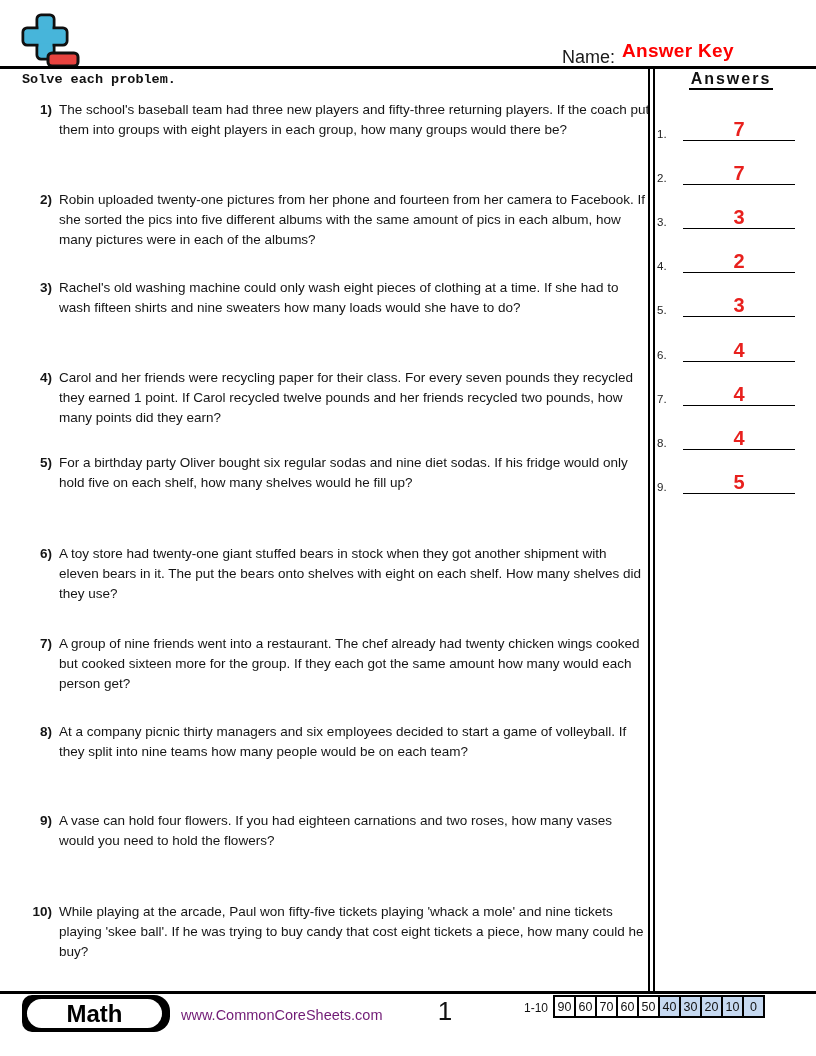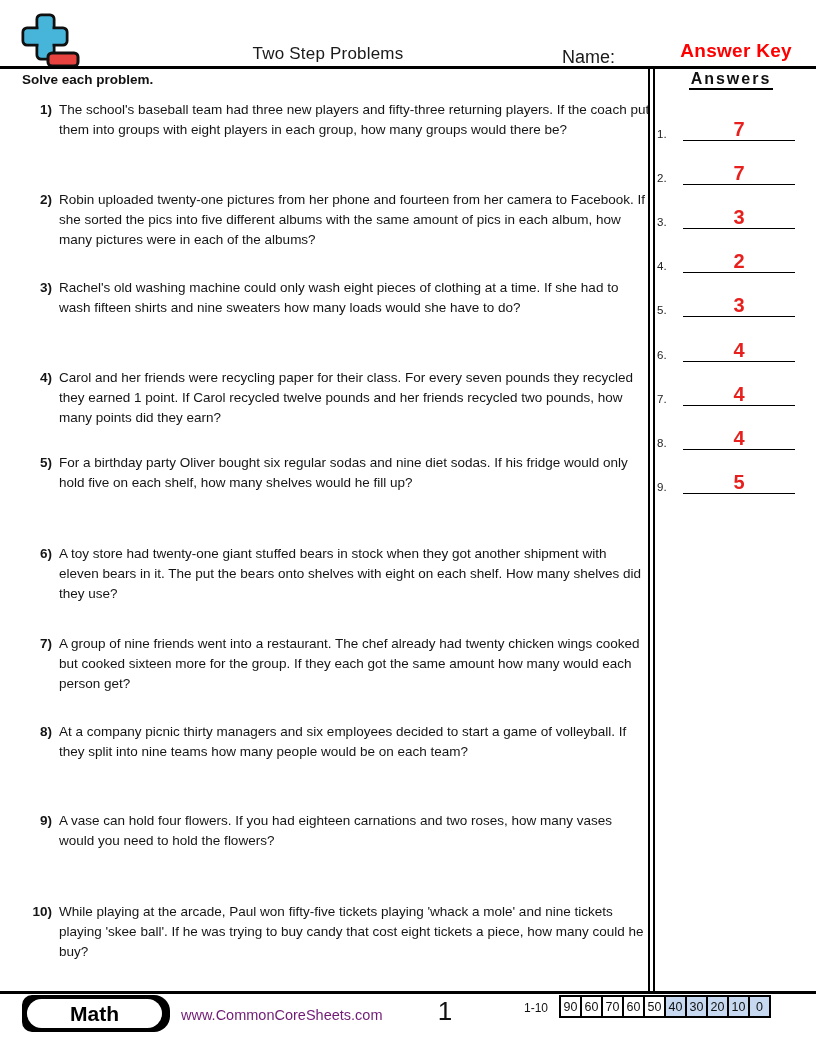--- a/index.html
+++ b/index.html
@@ -12,25 +12,25 @@
     overflow:hidden;
   }
   
   .logo{position:absolute;left:20px;top:12px;width:60px;height:56px;}
   .title{
     position:absolute;left:0;top:44px;width:656px;
     text-align:center;font-size:17px;letter-spacing:.2px;color:#1a1a1a;
   }
   .name-label{position:absolute;left:562px;top:47px;font-size:18px;color:#1a1a1a;}
   .name-value{
-    position:absolute;left:622px;top:40px;width:170px;text-align:right;
+    position:absolute;left:622px;top:40px;width:170px;text-align:left;
     font-size:19px;font-weight:bold;color:#fe0000;letter-spacing:.3px;
   }
   .hrule-top{position:absolute;left:0;top:66px;width:816px;height:3px;background:#000;}
-  .instructions{position:absolute;left:22px;top:72px;font-size:13.5px;font-weight:bold;}
+  .instructions{position:absolute;left:22px;top:72px;font-size:13.5px;font-weight:bold;font-family:Liberation Mono, monospace;}
   
   .problem{
     position:absolute;left:28px;width:622px;
     display:flex;align-items:flex-start;
     font-size:13.5px;line-height:20px;color:#151515;
   }
   .pnum{width:24px;min-width:24px;text-align:right;font-weight:bold;margin-right:7px;}
   .ptext{width:591px;}
   
   .vdivider{
@@ -53,28 +53,28 @@
   
   .hrule-bottom{position:absolute;left:0;top:991px;width:816px;height:3px;background:#000;}
   .subject-badge{
     position:absolute;left:22px;top:995px;width:148px;height:37px;
     background:#000;border-radius:10px 16px 16px 10px;
   }
   .subject-badge .inner{
     position:absolute;left:5px;right:8px;top:4px;bottom:4px;
     background:#fff;border-radius:15px;
     display:flex;align-items:center;justify-content:center;
-    font-size:21px;font-weight:bold;color:#000;
+    font-size:24px;font-weight:bold;color:#000;
   }
   .website{position:absolute;left:181px;top:1007px;font-size:14.5px;color:#701a75;}
   .page-number{position:absolute;left:425px;top:996px;width:40px;text-align:center;font-size:26px;color:#111;}
   .score-strip{
     position:absolute;top:995px;left:524px;display:flex;align-items:center;
   }
-  .score-range{font-size:12px;margin-right:11px;align-self:center;padding-top:2px;}
+  .score-range{font-size:12px;margin-right:5px;align-self:center;padding-top:2px;}
   .scorecell{
     box-sizing:border-box;width:23px;height:23px;
     border:2px solid #000;margin-left:-2px;
     display:flex;align-items:center;justify-content:center;
     font-size:12.5px;background:#fff;
   }
   .scorecell.first{margin-left:0;}
   .scorecell.hl{background:#c6d9f1;}
 </style>
 </head>
@@ -84,21 +84,20 @@
 
   <div class="logo">
     <svg width="60" height="56" viewBox="0 0 60 56" xmlns="http://www.w3.org/2000/svg">
       <rect x="17" y="3" width="17" height="44" rx="4" fill="#47b5da" stroke="#101010" stroke-width="3"></rect>
       <rect x="3" y="16" width="44" height="17" rx="4" fill="#47b5da" stroke="#101010" stroke-width="3"></rect>
       <rect x="18.5" y="4.5" width="14" height="41" rx="3" fill="#47b5da"></rect>
       <rect x="4.5" y="17.5" width="41" height="14" rx="3" fill="#47b5da"></rect>
       <rect x="28" y="41" width="30" height="13" rx="4" fill="#e8433f" stroke="#101010" stroke-width="3"></rect>
     </svg>
   </div>
-  <div class="title">Two Step Problems</div>
   <div class="name-label">Name:</div>
   <div class="name-value">Answer Key</div>
   <div class="hrule-top"></div>
   <div class="instructions">Solve each problem.</div>
 
   <div class="problem" style="top:100px">
     <span class="pnum">1)</span>
     <span class="ptext">The school's baseball team had three new players and fifty-three returning players. If the coach put them into groups with eight players in each group, how many groups would there be?</span>
   </div>
   <div class="problem" style="top:190px">

